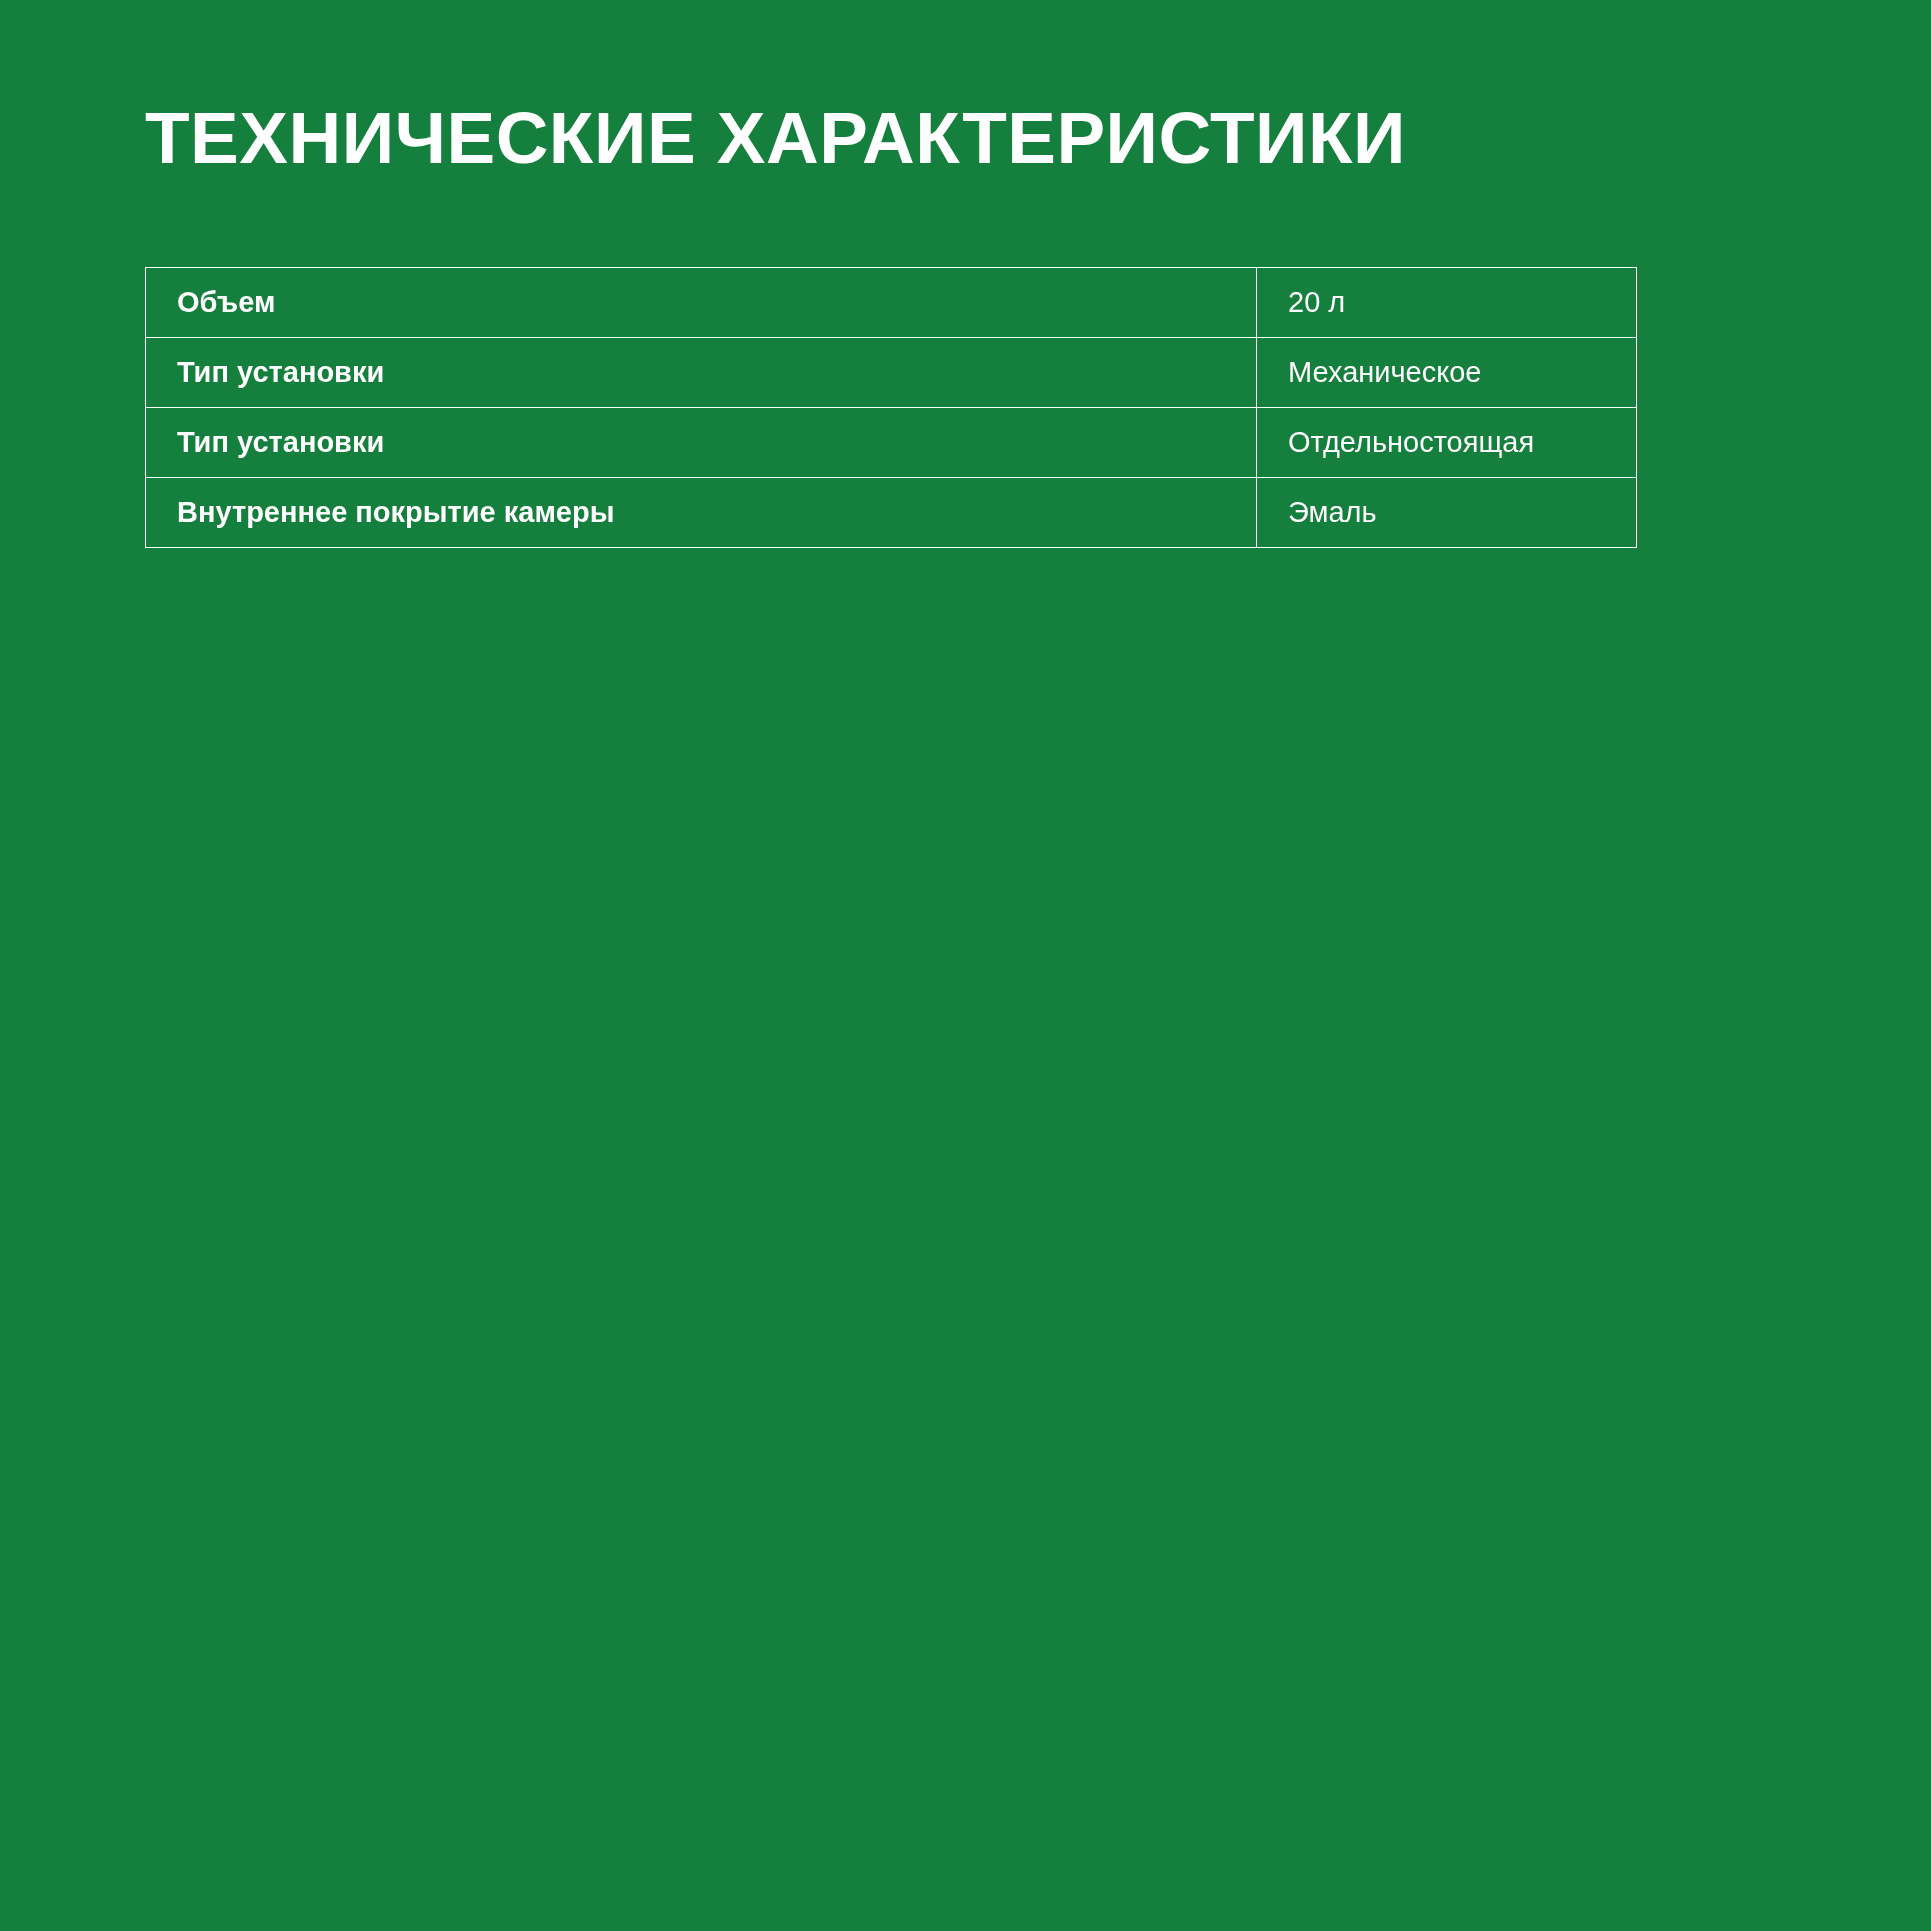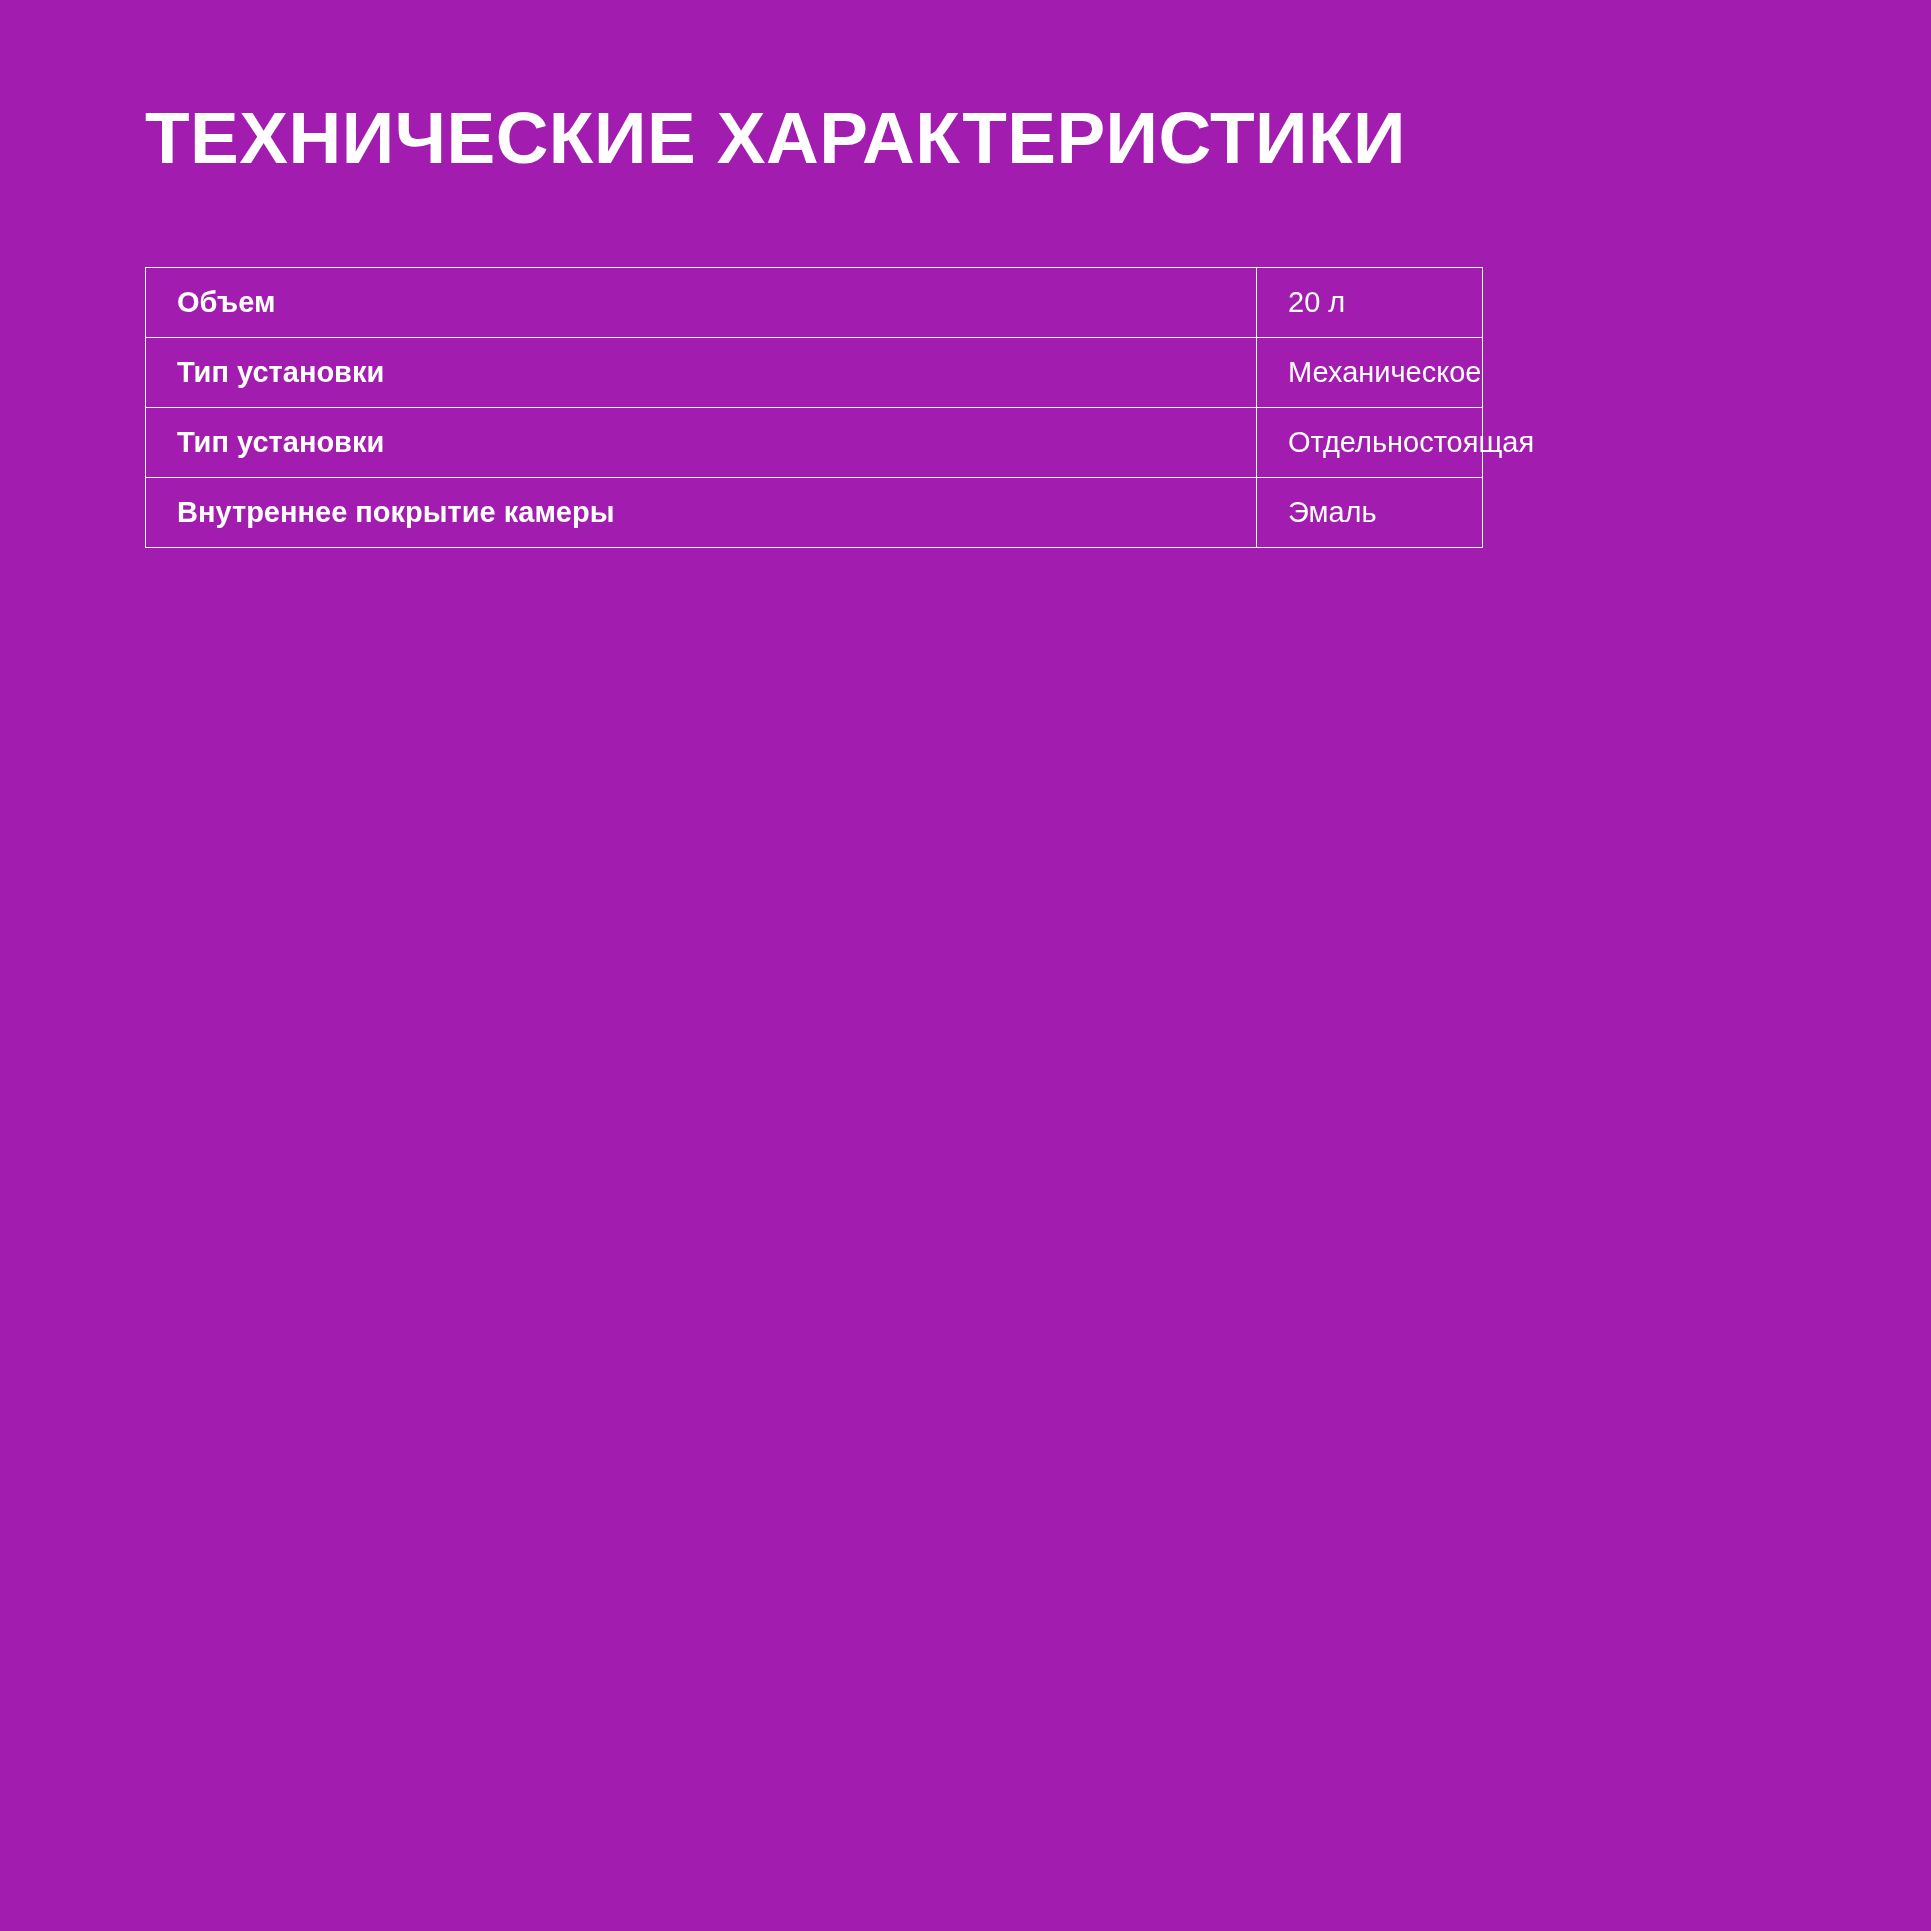--- a/index.html
+++ b/index.html
@@ -11,38 +11,38 @@
     width: 1931px;
     height: 1931px;
     overflow: hidden;
     font-family: "Liberation Sans", sans-serif;
     color: #ffffff;
   }
   .page {
     position: relative;
     width: 1931px;
     height: 1931px;
-    background: #a21caf;
+    background: #15803d;
   }
   .page-title {
     position: absolute;
     left: 145px;
     top: 101px;
     font-size: 73px;
     font-weight: bold;
     letter-spacing: 0.5px;
     line-height: 1;
     color: #ffffff;
     white-space: nowrap;
   }
   .spec-table {
     position: absolute;
     left: 145px;
     top: 267px;
-    width: 1338px;
+    width: 1492px;
     border: 1.9px solid #ffffff;
     border-collapse: collapse;
     table-layout: fixed;
   }
   .spec-table tr {
     height: 70px;
   }
   .spec-table td {
     padding: 0 0 0 31px;
     vertical-align: middle;

